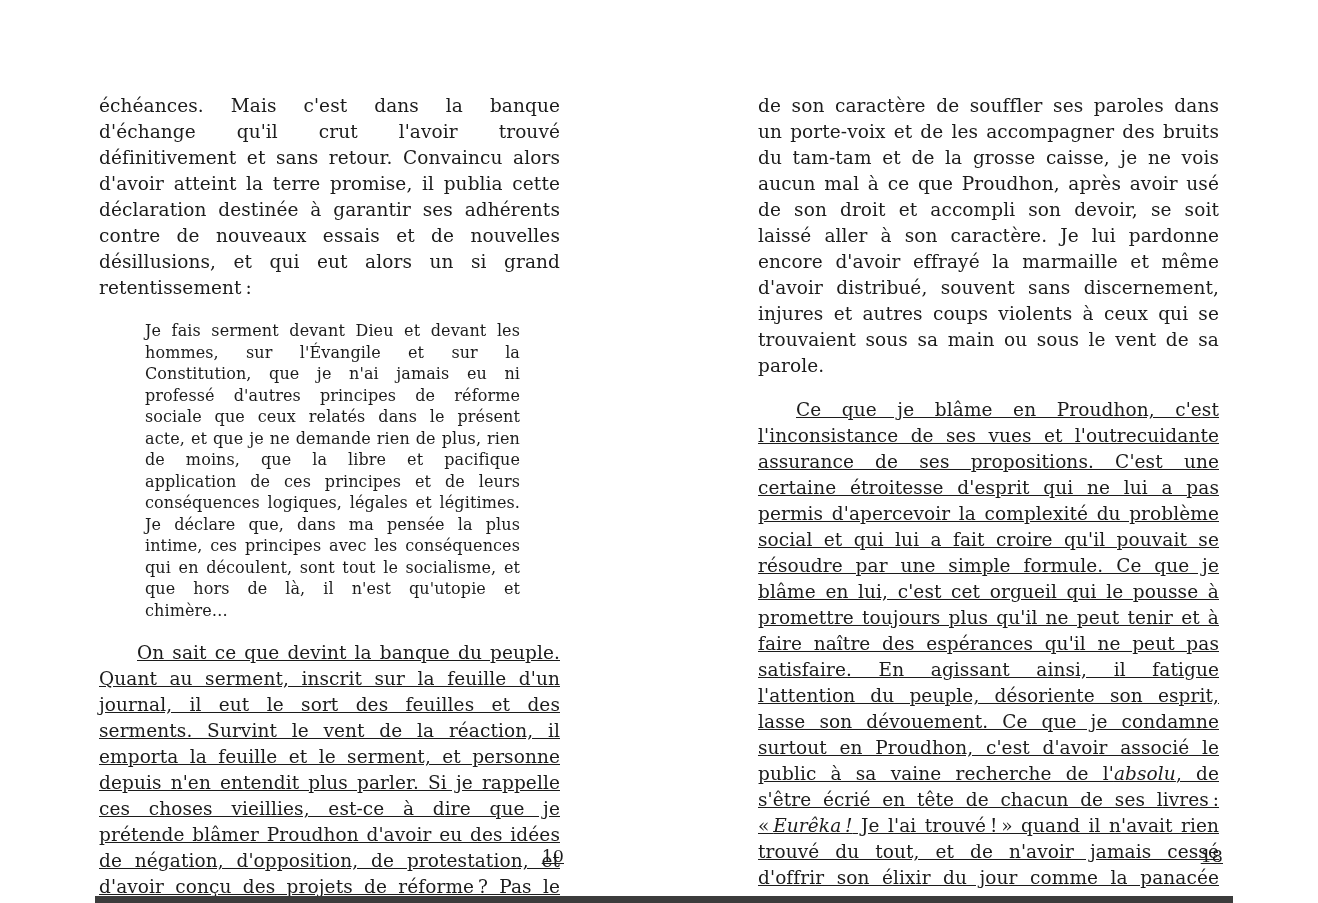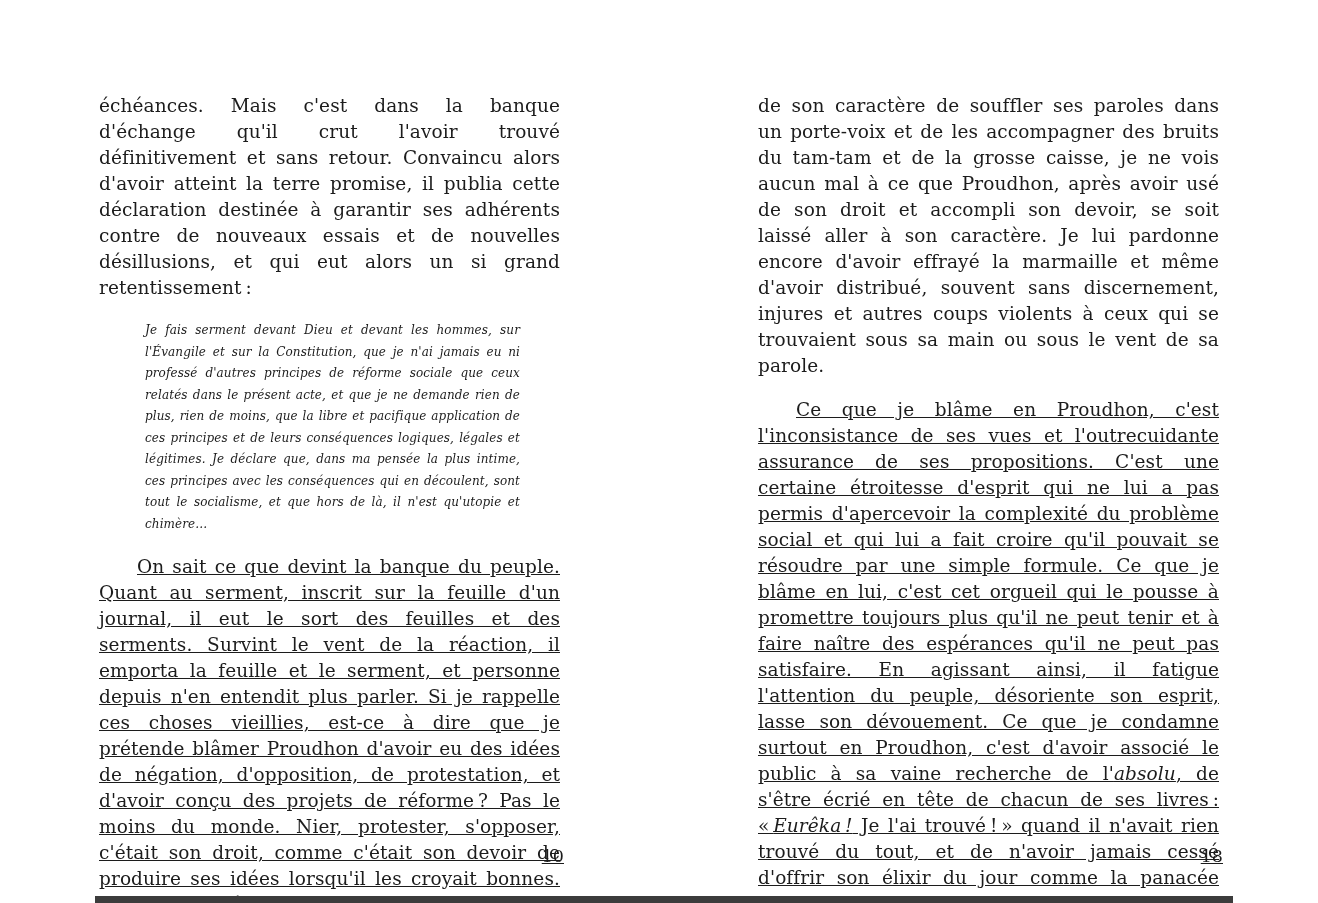--- a/index.html
+++ b/index.html
@@ -34,24 +34,23 @@
     text-align: justify;
     font-size: 18.5px;
     line-height: 26px;
     letter-spacing: 0.1px;
     word-spacing: 0.5px;
   }
   .text-block p.body.indent { text-indent: 38px; text-decoration: underline; }
   .text-block p.body + p.body { margin-top: 18px; }
   .text-block p.quote {
     margin: 19px 44px 19px 50px;
-    font-size: 12px;
+    font-size: 16px;
     line-height: 21.5px;
     word-spacing: 0.2px;
-    font-style: italic;
   }
   .page-number {
     position: absolute;
     top: 845px;
     left: 0;
     width: 100%;
     text-align: right;
     font-size: 17.5px;
     line-height: 22px;
     text-decoration: underline;

